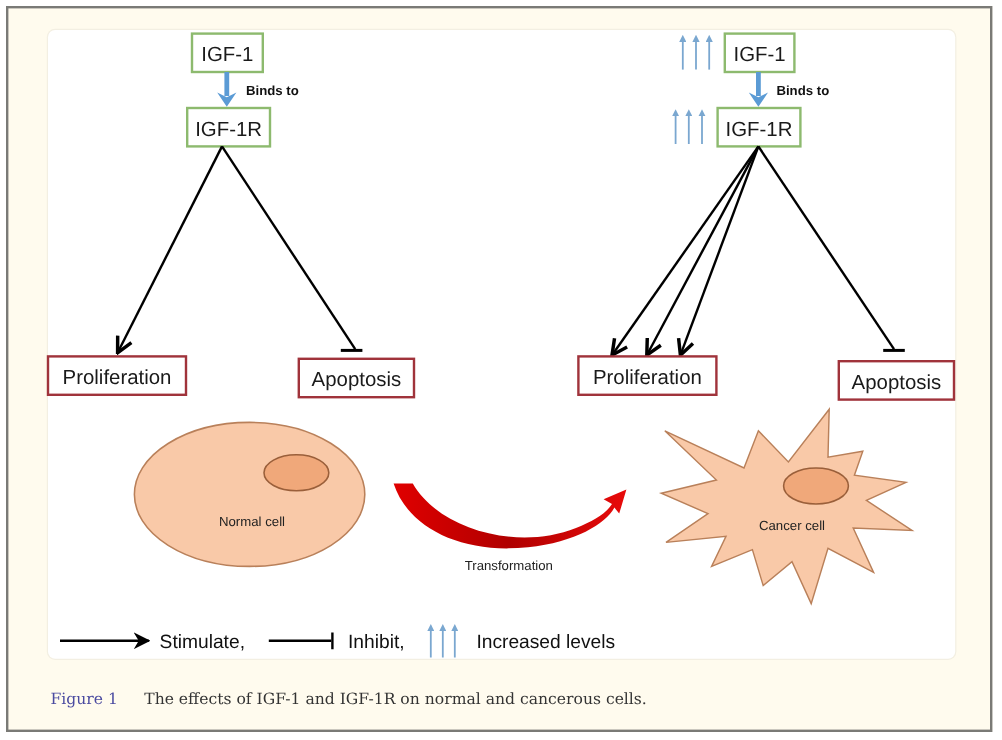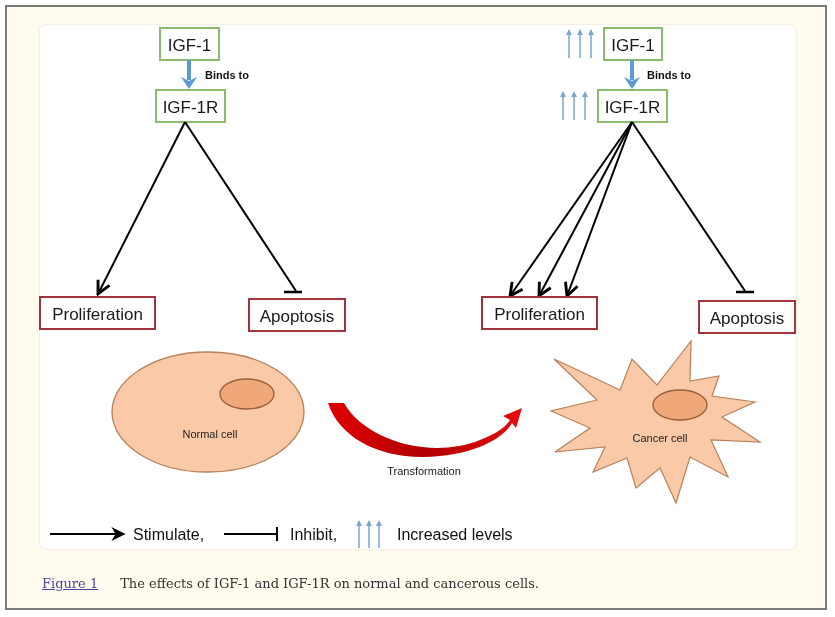--- a/index.html
+++ b/index.html
@@ -24,21 +24,21 @@
   .box-text {
     font-family: "Liberation Sans", sans-serif;
     fill: #1a1a1a;
   }
   .caption {
     position: absolute; left: 42px; top: 576px;
     font-family: "DejaVu Serif", serif; font-size: 13px; color: #333;
     white-space: nowrap;
   }
   .caption .fig-link {
-    color: #4a4aa0; text-decoration: underline; margin-right: 22px; cursor: pointer;
+    color: #4a4aa0; margin-right: 22px; cursor: pointer;
   }
 </style>
 </head>
 <body>
 
 <div class="frame"></div>
 <div class="panel"></div>
 
 <svg class="diagram" width="835" height="617" viewBox="0 0 835 617">
   <defs>

